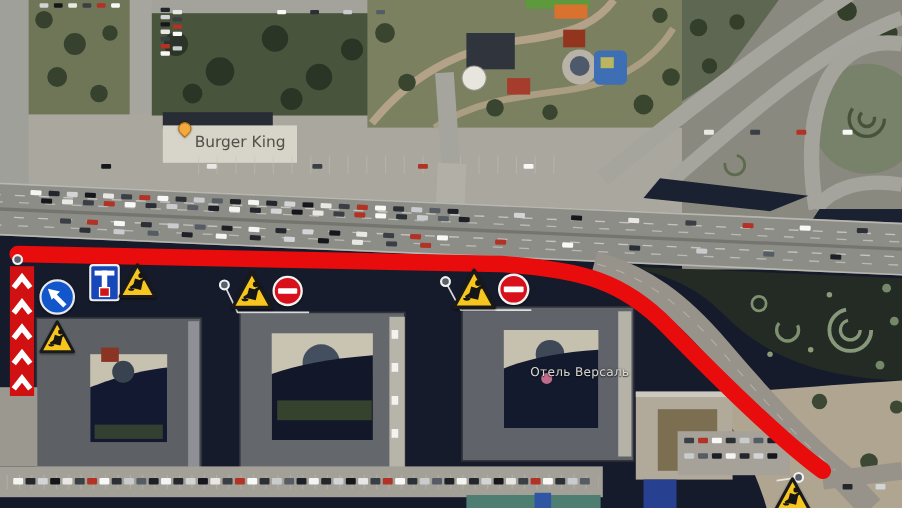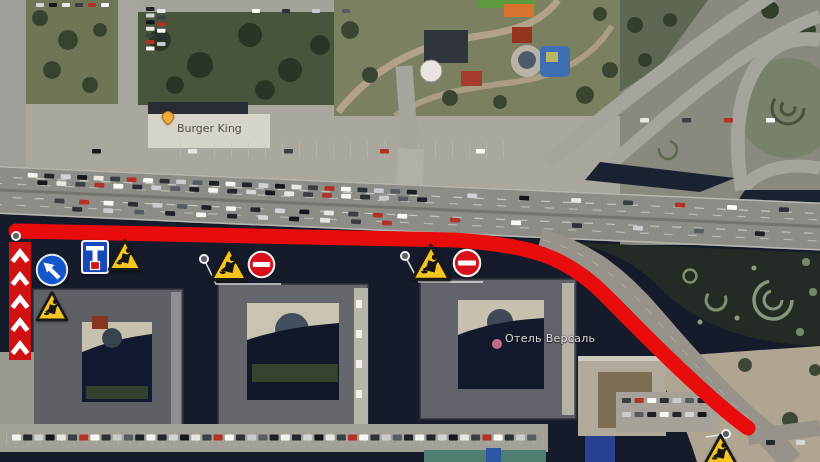--- a/index.html
+++ b/index.html
@@ -6,21 +6,21 @@
   .stage{position:relative;width:820px;height:462px;overflow:hidden;background:#161b2c;
          font-family:"DejaVu Sans","Liberation Sans",sans-serif;}
   .stage svg{position:absolute;left:0;top:0;}
   #overlay{pointer-events:none;}
   .sign{position:absolute;}
   .sign svg{position:static;display:block;width:100%;height:100%;
             filter:drop-shadow(0.5px 1px 1px rgba(0,0,0,.55));}
   .place-label{position:absolute;white-space:nowrap;}
   .place-label.light{color:#e6e4dc;font-size:11px;letter-spacing:.3px;opacity:.92;
                      text-shadow:0 0 2px rgba(20,20,25,.9),0 1px 1px rgba(0,0,0,.7);}
-  .place-label.dark{color:#33302a;font-size:11px;opacity:.8;text-shadow:0 0 1px rgba(200,198,190,.8);}
+  .place-label.dark{color:#33302a;font-size:14px;opacity:.8;text-shadow:0 0 1px rgba(200,198,190,.8);}
   .poi-pin{position:absolute;width:10px;height:10px;border-radius:50% 50% 50% 0;
            transform:rotate(-45deg);background:#f4a93d;border:1px solid #b5721c;
            box-shadow:0 0 2px rgba(0,0,0,.5);}
 </style>
 </head>
 <body>
 
 <div class="stage">
 
   <svg id="bg" width="820" height="462" viewBox="0 0 820 462">
@@ -467,14 +467,14 @@
        <path d="M17.5 16.5 L25.5 19 L23.5 28 L15 26 Z"></path>
        <path d="M12 25 L27.5 14.5 L29 16.8 L13.5 27.3 Z"></path>
        <path d="M10.5 26.5 a3.2 2.4 0 1 0 6.4 0 Z"></path>
      </g>
         </svg>
       </div>
     </div>
 
   <div class="poi-pin" id="poiPin" style="left: 162px; top: 111px; background: rgb(244, 169, 61);"></div>
   <div class="place-label dark" id="poiLabel" style="left: 177px; top: 122px;">Burger King</div>
-  <div class="place-label light" id="hotelLabel" style="left: 505px; top: 332px;">Отель Версаль</div>
+  <div class="place-label light" id="hotelLabel" style="left: 482px; top: 332px;">Отель Версаль</div>
 </div>
 
 </body></html>

